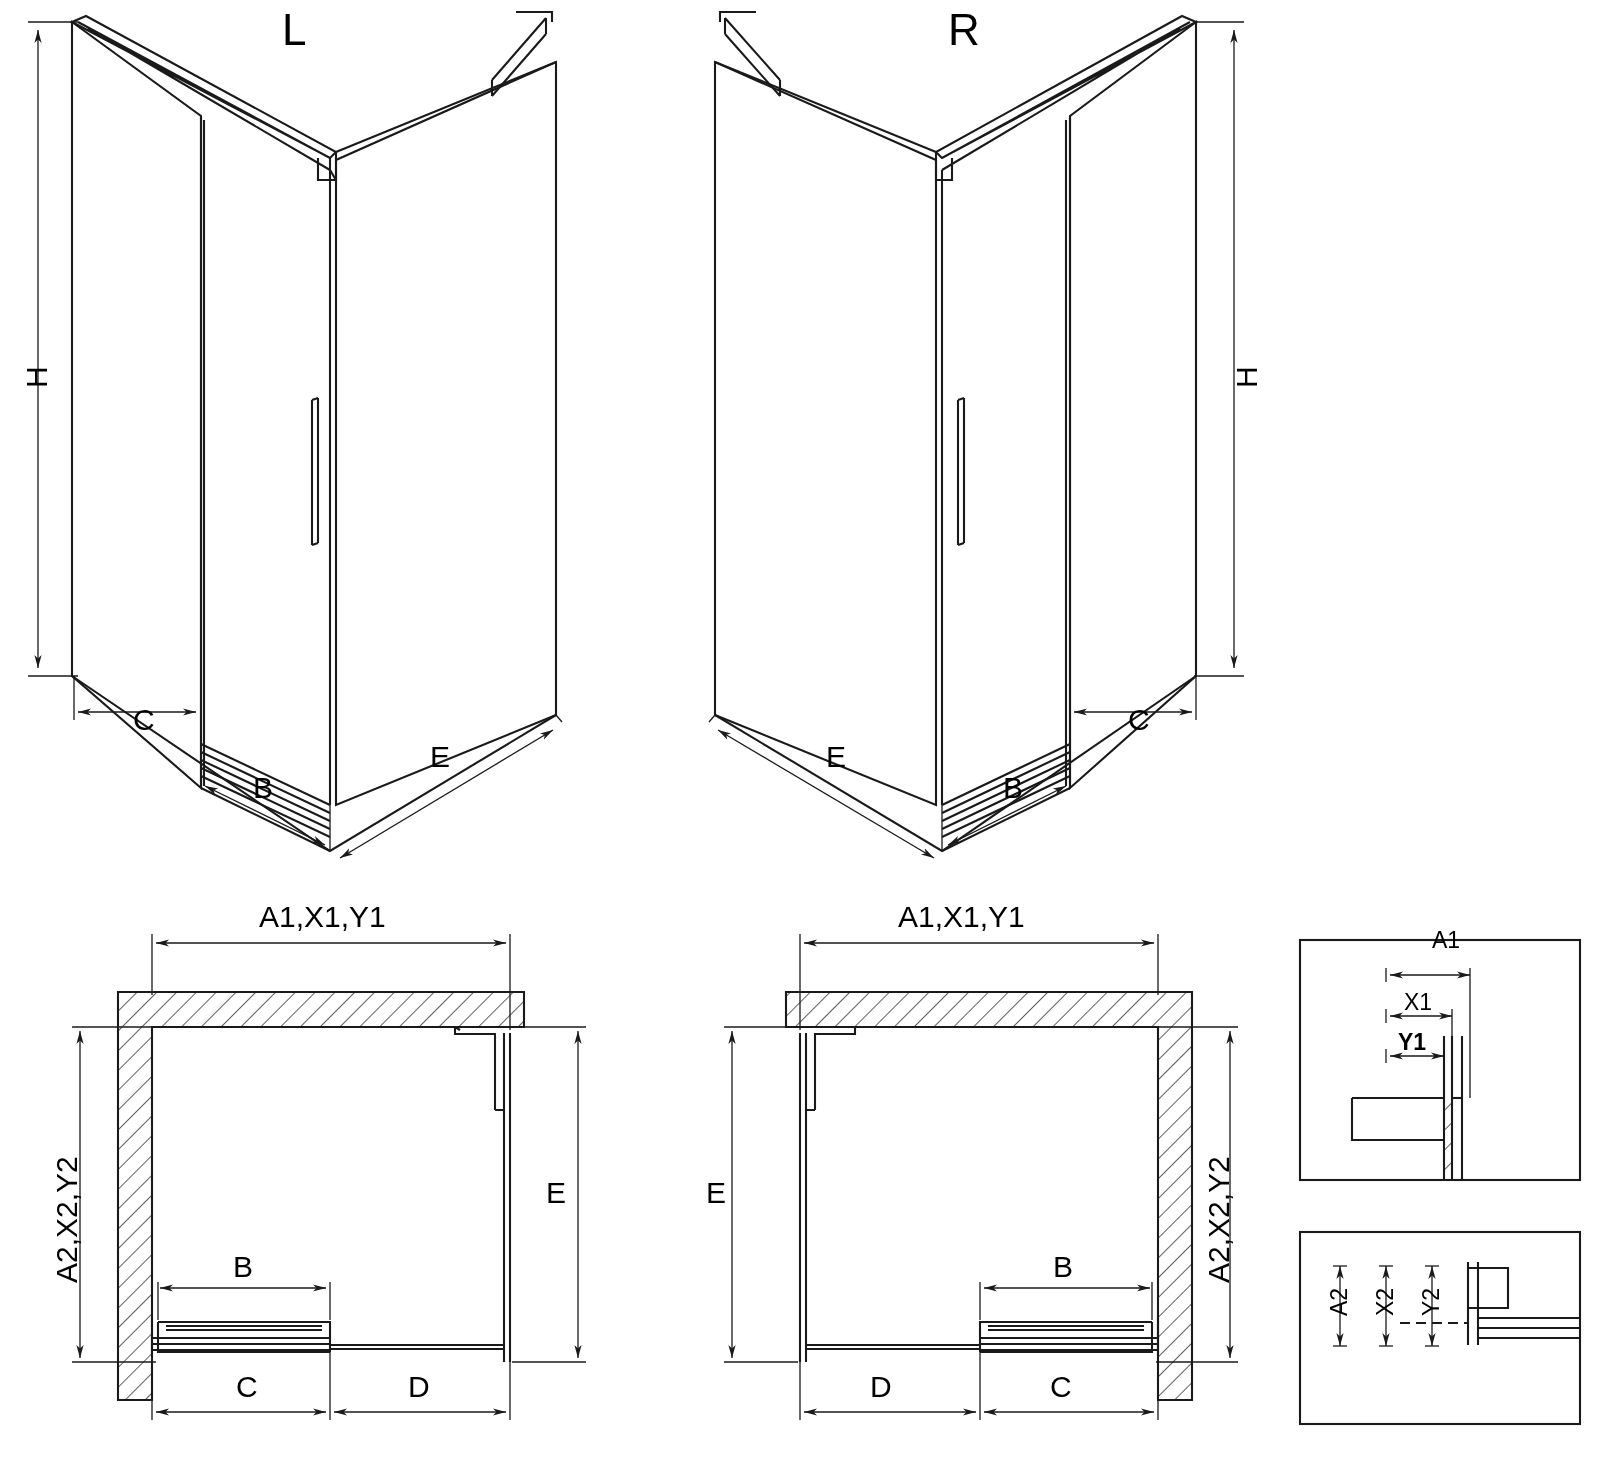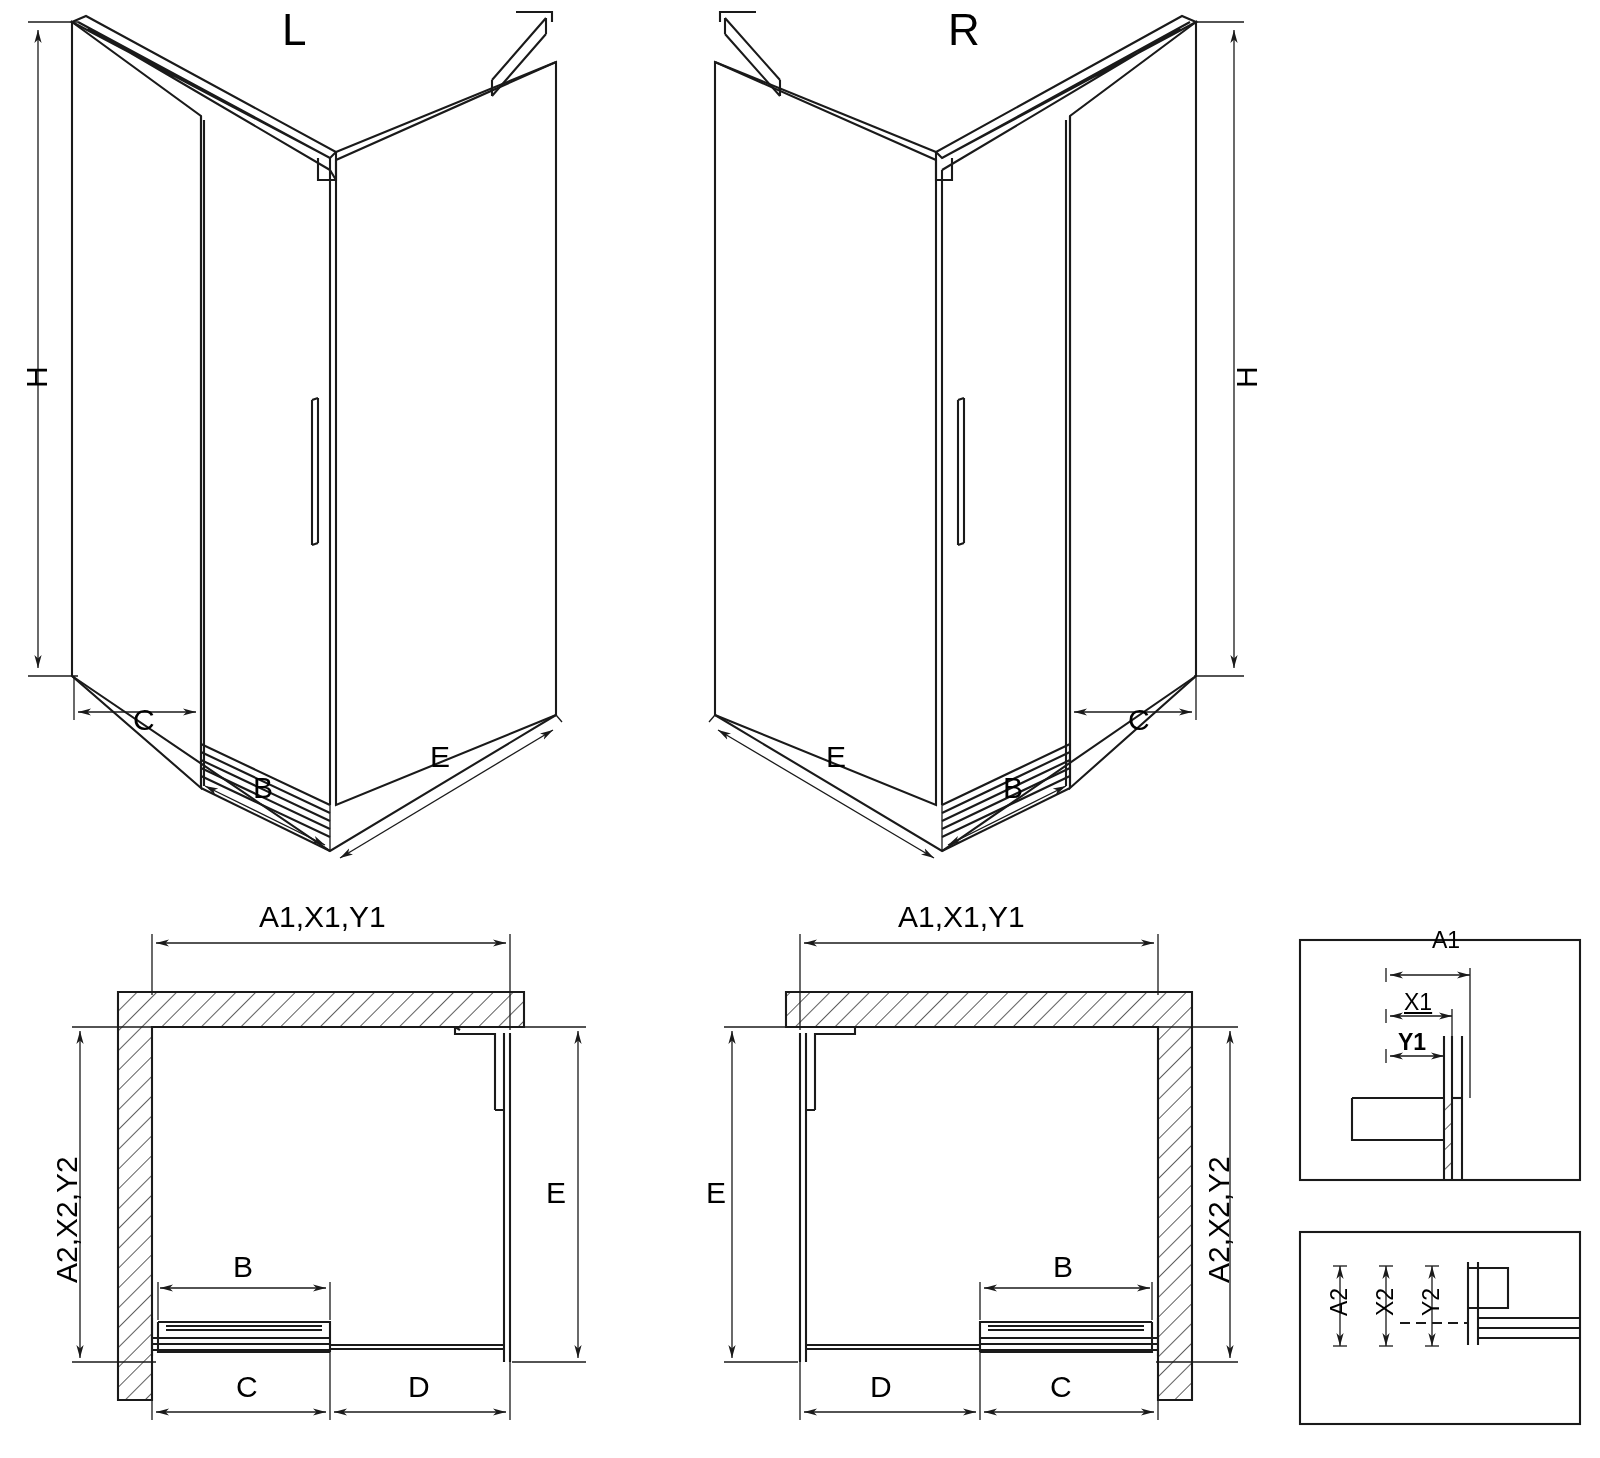--- a/index.html
+++ b/index.html
@@ -289,20 +289,20 @@
   <div class="lbl lbl-med" style="left:408px; top:1372px;">D</div>
 
   <div class="lbl lbl-med" style="left:898px; top:902px;">A1,X1,Y1</div>
   <div class="lbl lbl-med rot90" style="left:1204px; top:1283px;">A2,X2,Y2</div>
   <div class="lbl lbl-med" style="left:706px; top:1178px;">E</div>
   <div class="lbl lbl-med" style="left:1053px; top:1252px;">B</div>
   <div class="lbl lbl-med" style="left:870px; top:1372px;">D</div>
   <div class="lbl lbl-med" style="left:1050px; top:1372px;">C</div>
 
   <div class="lbl lbl-small" style="left:1410px; top:929px;margin-left:22px;">A1</div>
-  <div class="lbl lbl-small" style="left:1404px; top:991px;text-decoration:underline;">X1</div>
+  <div class="lbl lbl-small" style="left:1404px; top:991px;">X1</div>
   <div class="lbl lbl-small" style="left:1398px; top:1031px;font-weight:bold;">Y1</div>
 
   <div class="lbl lbl-small rot90" style="left:1328px; top:1316px;">A2</div>
   <div class="lbl lbl-small rot90" style="left:1374px; top:1316px;">X2</div>
   <div class="lbl lbl-small rot90" style="left:1420px; top:1316px;">Y2</div>
 
 </div>
 
 </body></html>

